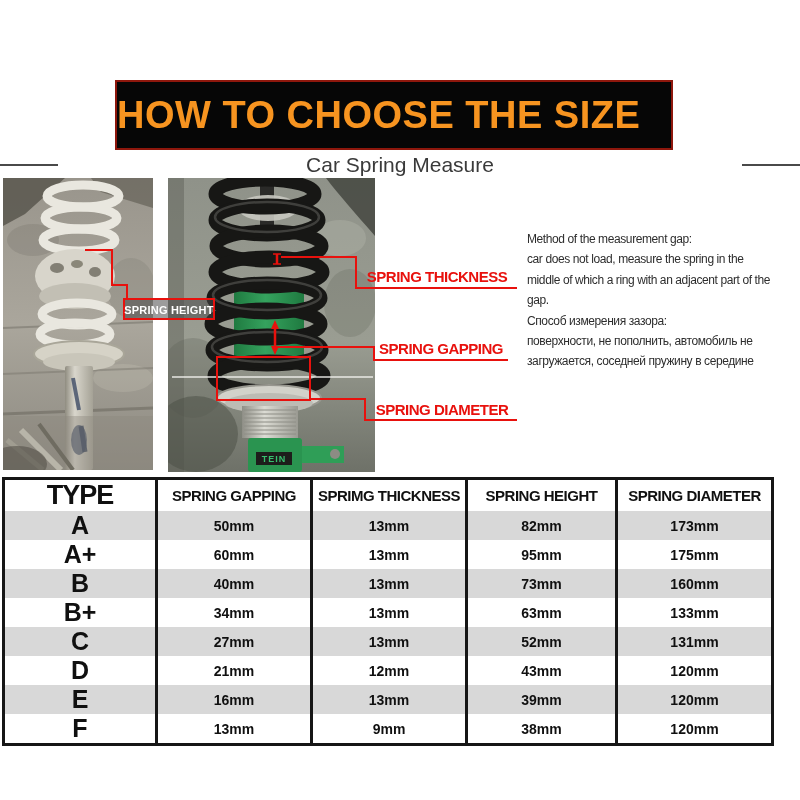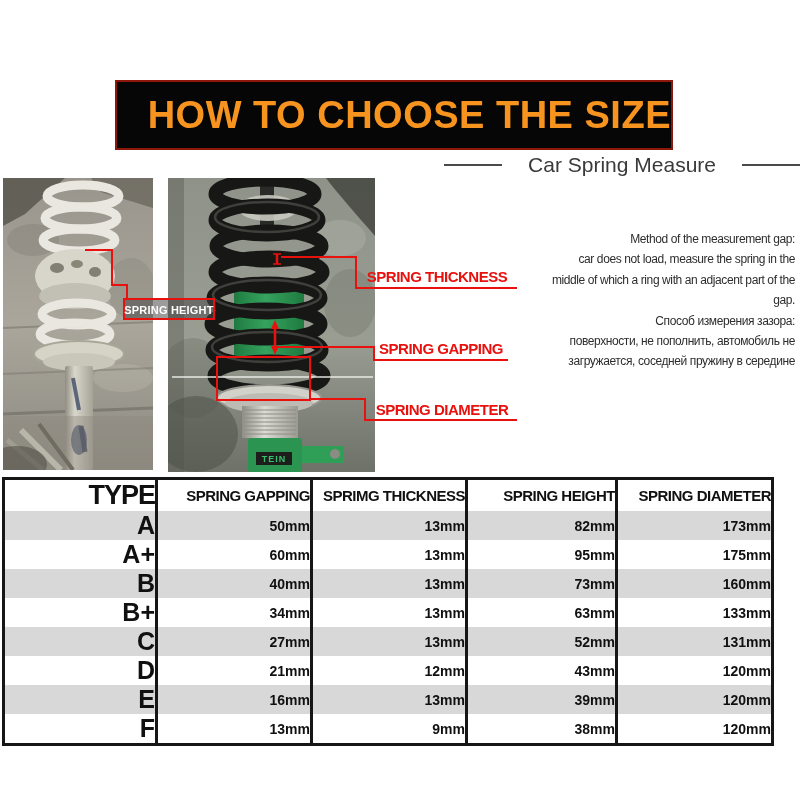--- a/index.html
+++ b/index.html
@@ -1,46 +1,46 @@
 <!DOCTYPE html>
 <html><head>
 <meta charset="utf-8">
 <style>
   html,body{margin:0;padding:0;background:#ffffff;}
   body{width:800px;height:800px;font-family:"Liberation Sans",sans-serif;position:relative;overflow:hidden;}
   .stage{position:absolute;left:0;top:0;width:800px;height:800px;background:#fff;}
 
   
   .banner{position:absolute;left:115px;top:80px;width:558px;height:70px;background:#060606;
-          border:2px solid #8e170c;box-sizing:border-box;display:flex;align-items:center;justify-content:flex-end;}
+          border:2px solid #8e170c;box-sizing:border-box;display:flex;align-items:center;justify-content:flex-start;}
   .banner .title{margin:0;color:#F79420;font-size:38px;font-weight:bold;white-space:nowrap;letter-spacing:0.5px;}
 
   
-  .subtitle{position:absolute;left:0;top:153px;width:800px;display:flex;align-items:center;justify-content:flex-end;gap:26px;}
+  .subtitle{position:absolute;left:0;top:153px;width:800px;display:flex;align-items:center;justify-content:space-between;gap:26px;}
   .subtitle .dash{width:58px;height:2px;background:#4a4a4a;}
   .subtitle .txt{font-size:21px;color:#3a3a3a;white-space:nowrap;}
 
   
   .photo{position:absolute;}
   .photo-left{left:3px;top:178px;width:150px;height:292px;}
   .photo-mid{left:168px;top:178px;width:207px;height:368px;}
   .photo svg{display:block;}
 
   
   .measure-text{position:absolute;left:527px;top:229px;width:268px;color:#2d2d2d;
-                font-size:12px;line-height:20.4px;letter-spacing:-0.4px;text-align:right;}
+                font-size:12px;line-height:20.4px;letter-spacing:-0.4px;}
   .measure-text div{white-space:nowrap;}
 
   
   .overlay{position:absolute;left:0;top:170px;width:800px;height:312px;pointer-events:none;}
 
   
   .size-table{position:absolute;left:2px;top:477px;width:769px;border-collapse:collapse;
               table-layout:fixed;border:3px solid #161616;color:#101010;}
-  .size-table th,.size-table td{text-align:right;padding:0;border-left:3px solid #161616;overflow:hidden;}
+  .size-table th,.size-table td{text-align:center;padding:0;border-left:3px solid #161616;overflow:hidden;}
   .size-table th:first-child,.size-table td:first-child{border-left:none;}
   .size-table thead th{height:30px;font-size:15px;font-weight:bold;letter-spacing:-0.5px;background:#fff;}
   .size-table thead th.type-col{font-size:27px;letter-spacing:-1px;}
   .size-table tbody td{height:25px;font-size:14px;font-weight:bold;}
   .size-table tbody td.type-col{font-size:25px;}
   .size-table tbody tr:nth-child(odd){background:#d8d8d8;}
   .size-table tbody tr:nth-child(even){background:#ffffff;}
 
   .red-label{font-weight:bold;font-size:15px;letter-spacing:-0.5px;}
 </style>

